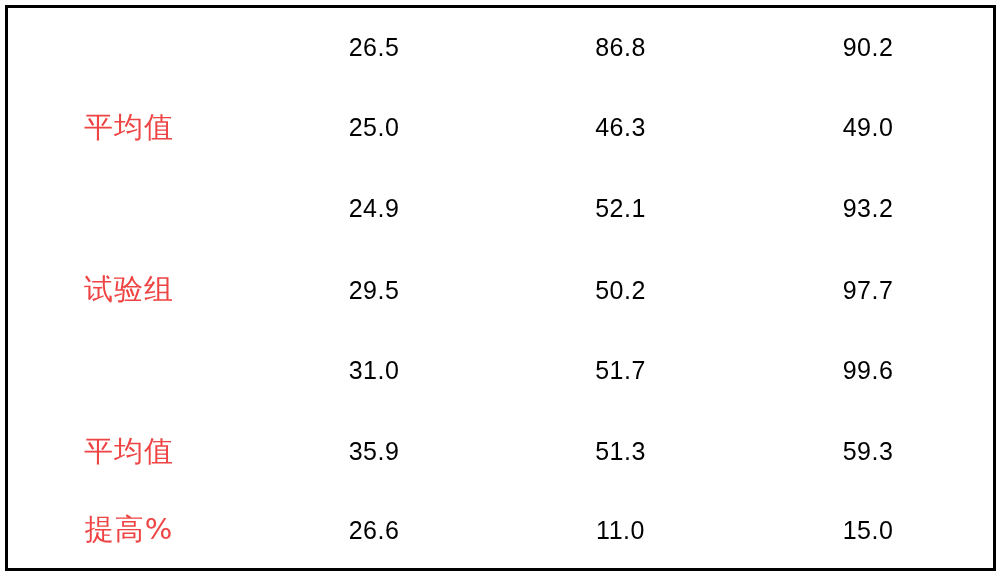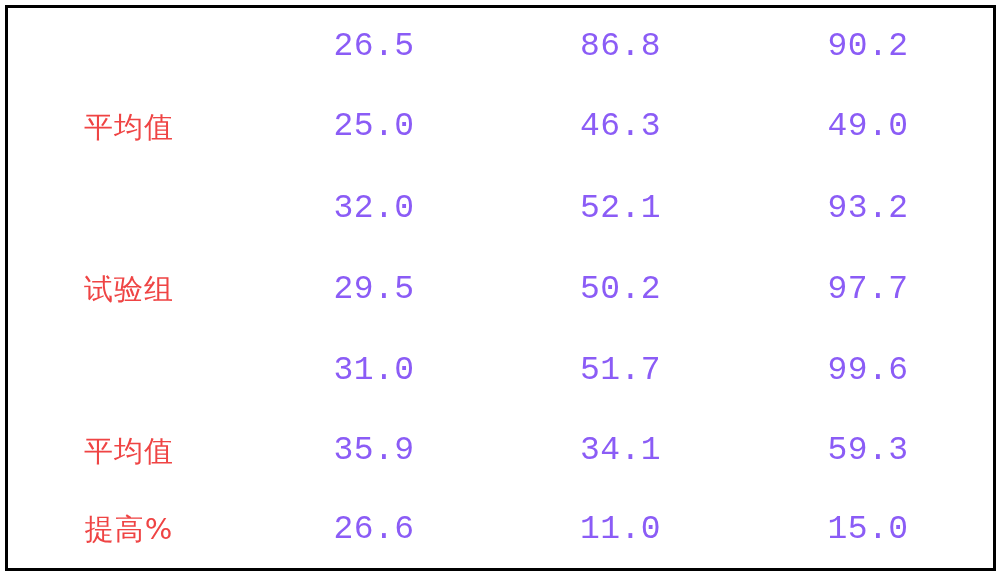--- a/index.html
+++ b/index.html
@@ -50,25 +50,25 @@
   td.col-v2     { width: 245px; border-right: 3px solid #000; }
   td.col-v3     { width: 250px; }
 
   
   tr.rule-full > td { border-bottom: 3px solid #000000; }
   tr.rule-data > td.col-v1,
   tr.rule-data > td.col-v2,
   tr.rule-data > td.col-v3 { border-bottom: 2px solid #000000; }
 
   .num {
-    font-family: Liberation Mono, monospace;
-    font-size: 33px;
+    font-family: Liberation Sans, sans-serif;
+    font-size: 25px;
     line-height: 1.1;
     letter-spacing: 0.5px;
-    color: #8b5cf6;
+    color: #000000;
   }
 
   .cjk {
     font-family: "DejaVu Sans", "Liberation Sans", sans-serif;
     font-size: 29px;
     line-height: 1.1;
     letter-spacing: 1px;
     color: #ef4444;
   }
 
@@ -97,41 +97,41 @@
 
       <tr class="rule-full" style="height: 82px;">
         <td class="col-label cjk">平均值</td>
         <td class="col-v1 num">25.0</td>
         <td class="col-v2 num">46.3</td>
         <td class="col-v3 num">49.0</td>
       </tr>
 
       <tr class="rule-data" style="height: 81px;">
         <td class="col-label cjk group-label" rowspan="3">试验组</td>
-        <td class="col-v1 num">32.0</td>
+        <td class="col-v1 num">24.9</td>
         <td class="col-v2 num">52.1</td>
         <td class="col-v3 num">93.2</td>
       </tr>
 
       <tr class="rule-data" style="height: 82px;">
         <td class="col-v1 num">29.5</td>
         <td class="col-v2 num">50.2</td>
         <td class="col-v3 num">97.7</td>
       </tr>
 
       <tr class="rule-full" style="height: 79px;">
         <td class="col-v1 num">31.0</td>
         <td class="col-v2 num">51.7</td>
         <td class="col-v3 num">99.6</td>
       </tr>
 
       <tr class="rule-full" style="height: 82px;">
         <td class="col-label cjk">平均值</td>
         <td class="col-v1 num">35.9</td>
-        <td class="col-v2 num">34.1</td>
+        <td class="col-v2 num">51.3</td>
         <td class="col-v3 num">59.3</td>
       </tr>
 
       <tr style="height: 77px;">
         <td class="col-label cjk">提高%</td>
         <td class="col-v1 num">26.6</td>
         <td class="col-v2 num">11.0</td>
         <td class="col-v3 num">15.0</td>
       </tr>
 

